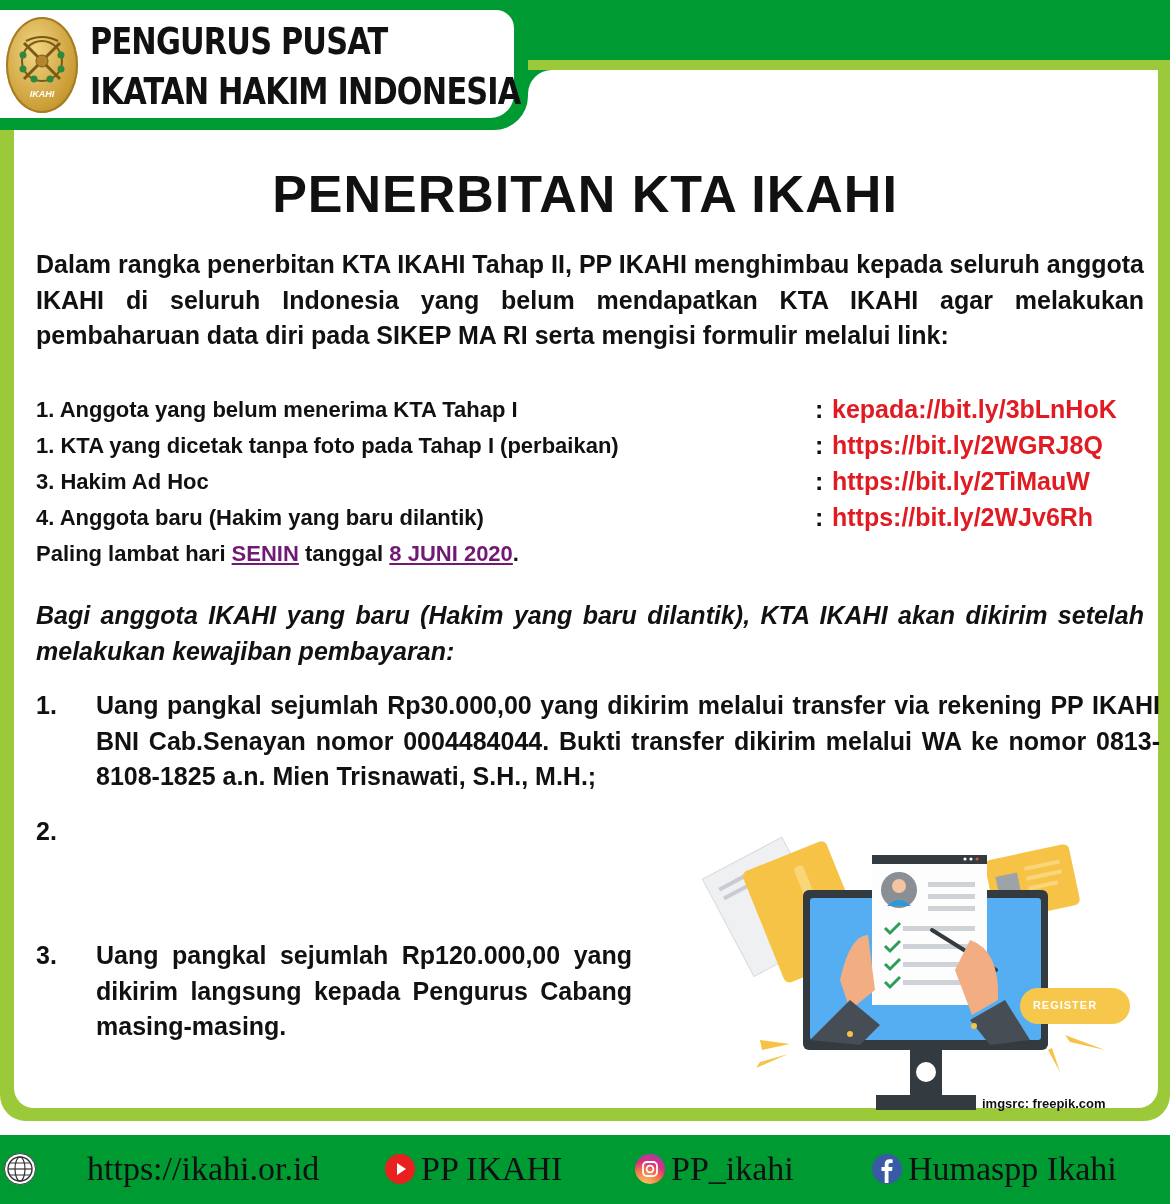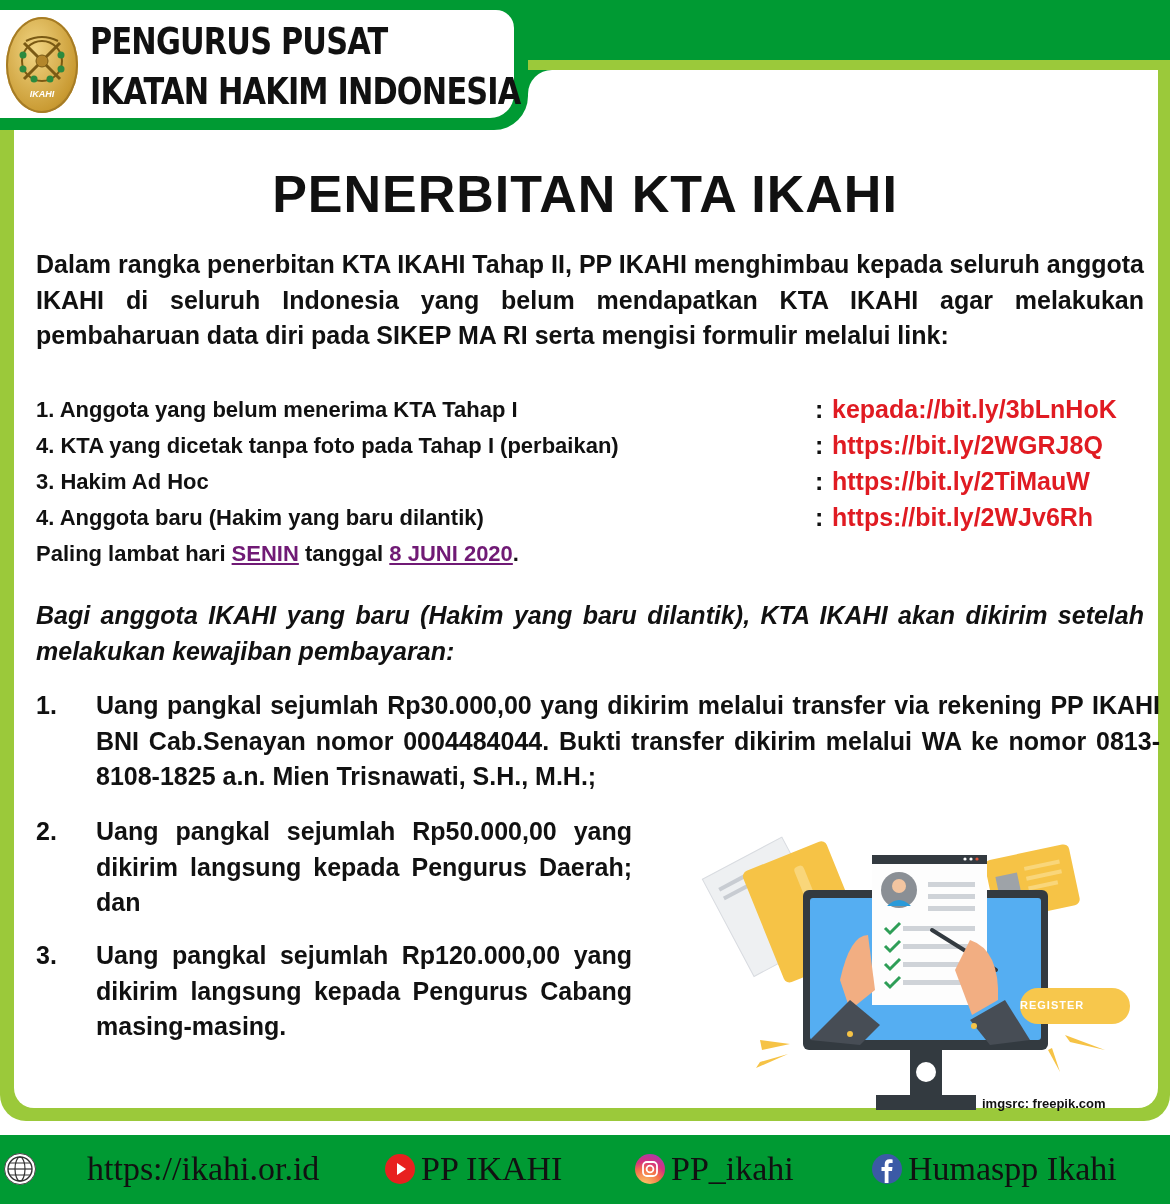--- a/index.html
+++ b/index.html
@@ -66,21 +66,21 @@
 <div class="org-line org2">IKATAN HAKIM INDONESIA</div>
 
 <div class="title">PENERBITAN KTA IKAHI</div>
 
 <div class="para p1">Dalam rangka penerbitan KTA IKAHI Tahap II, PP IKAHI menghimbau kepada seluruh anggota IKAHI di seluruh Indonesia yang belum mendapatkan KTA IKAHI agar melakukan pembaharuan data diri pada SIKEP MA RI serta mengisi formulir melalui link:</div>
 
 <div class="linkrow" style="top:392px;">1. Anggota yang belum menerima KTA Tahap I</div>
 <div class="linkcolon" style="top:392px;">:</div>
 <div class="linkurl" style="top:392px;">kepada://bit.ly/3bLnHoK</div>
 
-<div class="linkrow" style="top:428px;">4. KTA yang dicetak tanpa foto pada Tahap I (perbaikan)</div>
+<div class="linkrow" style="top:428px;">1. KTA yang dicetak tanpa foto pada Tahap I (perbaikan)</div>
 <div class="linkcolon" style="top:428px;">:</div>
 <div class="linkurl" style="top:428px;">https://bit.ly/2WGRJ8Q</div>
 
 <div class="linkrow" style="top:464px;">3. Hakim Ad Hoc</div>
 <div class="linkcolon" style="top:464px;">:</div>
 <div class="linkurl" style="top:464px;">https://bit.ly/2TiMauW</div>
 
 <div class="linkrow" style="top:500px;">4. Anggota baru (Hakim yang baru dilantik)</div>
 <div class="linkcolon" style="top:500px;">:</div>
 <div class="linkurl" style="top:500px;">https://bit.ly/2WJv6Rh</div>
@@ -89,21 +89,20 @@
 
 <div class="para p2">Bagi anggota IKAHI yang baru (Hakim yang baru dilantik), KTA IKAHI akan dikirim setelah melakukan kewajiban pembayaran:</div>
 
 <div class="plist" style="top:688px;width:1108px;height:110px;">
   <span class="num">1.</span>
   <span class="body" style="width:1064px;">Uang pangkal sejumlah Rp30.000,00 yang dikirim melalui transfer via rekening PP IKAHI BNI Cab.Senayan nomor 0004484044. Bukti transfer dikirim melalui WA ke nomor 0813-8108-1825 a.n. Mien Trisnawati, S.H., M.H.;</span>
 </div>
 
 <div class="plist" style="top:814px;width:580px;height:110px;">
   <span class="num">2.</span>
-  <span class="body" style="width:536px;">Uang pangkal sejumlah Rp50.000,00 yang dikirim langsung kepada Pengurus Daerah; dan</span>
 </div>
 
 <div class="plist" style="top:938px;width:580px;height:110px;">
   <span class="num">3.</span>
   <span class="body" style="width:536px;">Uang pangkal sejumlah Rp120.000,00 yang dikirim langsung kepada Pengurus Cabang masing-masing.</span>
 </div>
 
 <div class="illus">
   <svg width="470" height="300" viewBox="0 0 470 300">
 
@@ -164,21 +163,21 @@
     <circle cx="150" cy="224" r="3" fill="#f6c346"></circle>
     <circle cx="274" cy="216" r="3" fill="#f6c346"></circle>
 
     <path d="M60 230 L90 234 L62 240 Z" fill="#f6c346"></path>
     <path d="M56 258 L88 244 L60 252 Z" fill="#f6c346"></path>
     <path d="M365 225 L405 240 L370 232 Z" fill="#f6c346"></path>
     <path d="M348 240 L360 262 L352 238 Z" fill="#f6c346"></path>
 
     <rect x="320" y="178" width="110" height="36" rx="18" fill="#f7c74c"></rect>
   </svg>
-  <div style="position:absolute;left:320px;top:189px;width:90px;text-align:left;font-size:11px;font-weight:bold;color:#fff;letter-spacing:1px;">REGISTER</div>
+  <div style="position:absolute;left:320px;top:189px;width:90px;text-align:center;font-size:11px;font-weight:bold;color:#fff;letter-spacing:1px;">REGISTER</div>
 </div>
 <div class="credit">imgsrc: freepik.com</div>
 
 <div class="footer"></div>
 
 <div class="fitem" style="left:4px;gap:45px;">
   <span class="ficon" style="background:#fff;border:1px solid #444;">
     <svg width="30" height="30" viewBox="0 0 30 30" style="position:absolute;left:0;top:0;">
         <circle cx="15" cy="15" r="12" fill="none" stroke="#333" stroke-width="1.4"></circle>
         <ellipse cx="15" cy="15" rx="5" ry="12" fill="none" stroke="#333" stroke-width="1.2"></ellipse>

